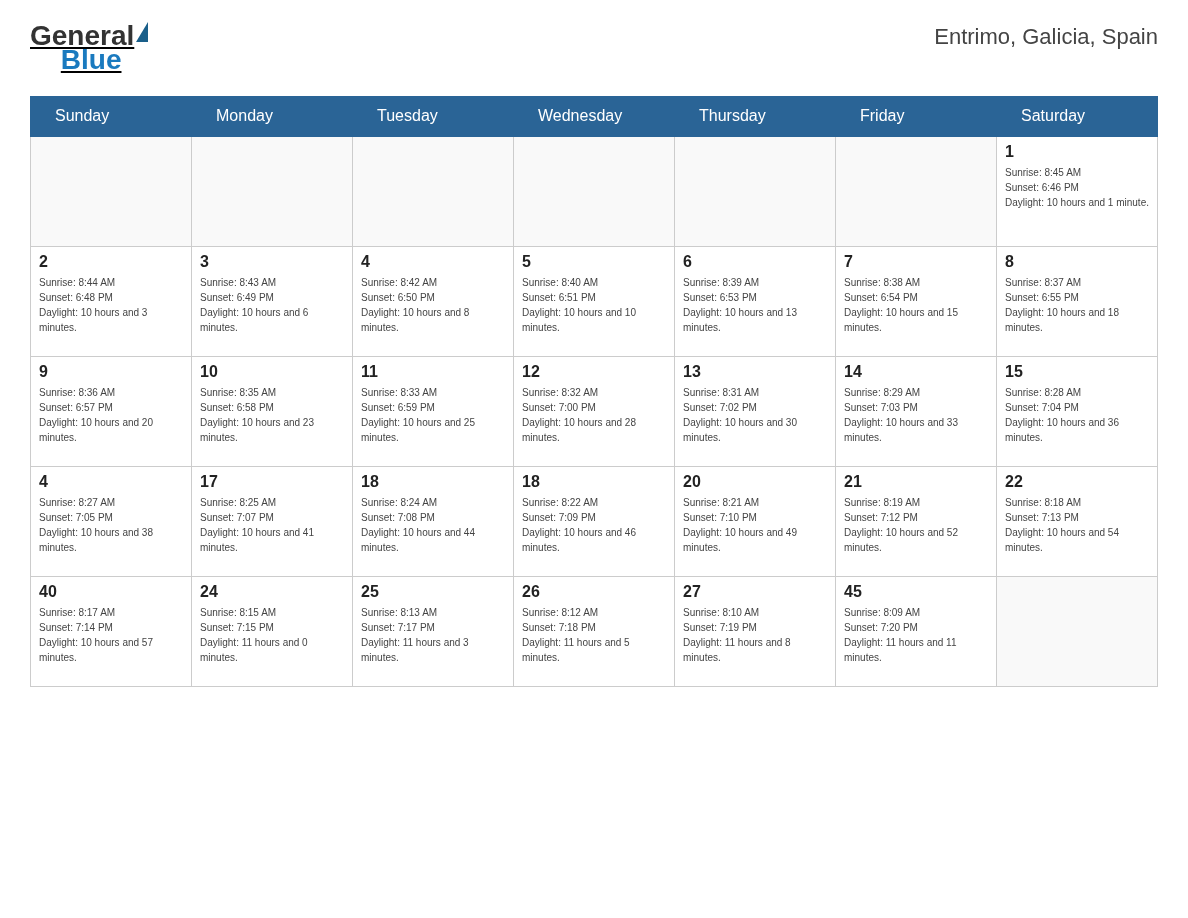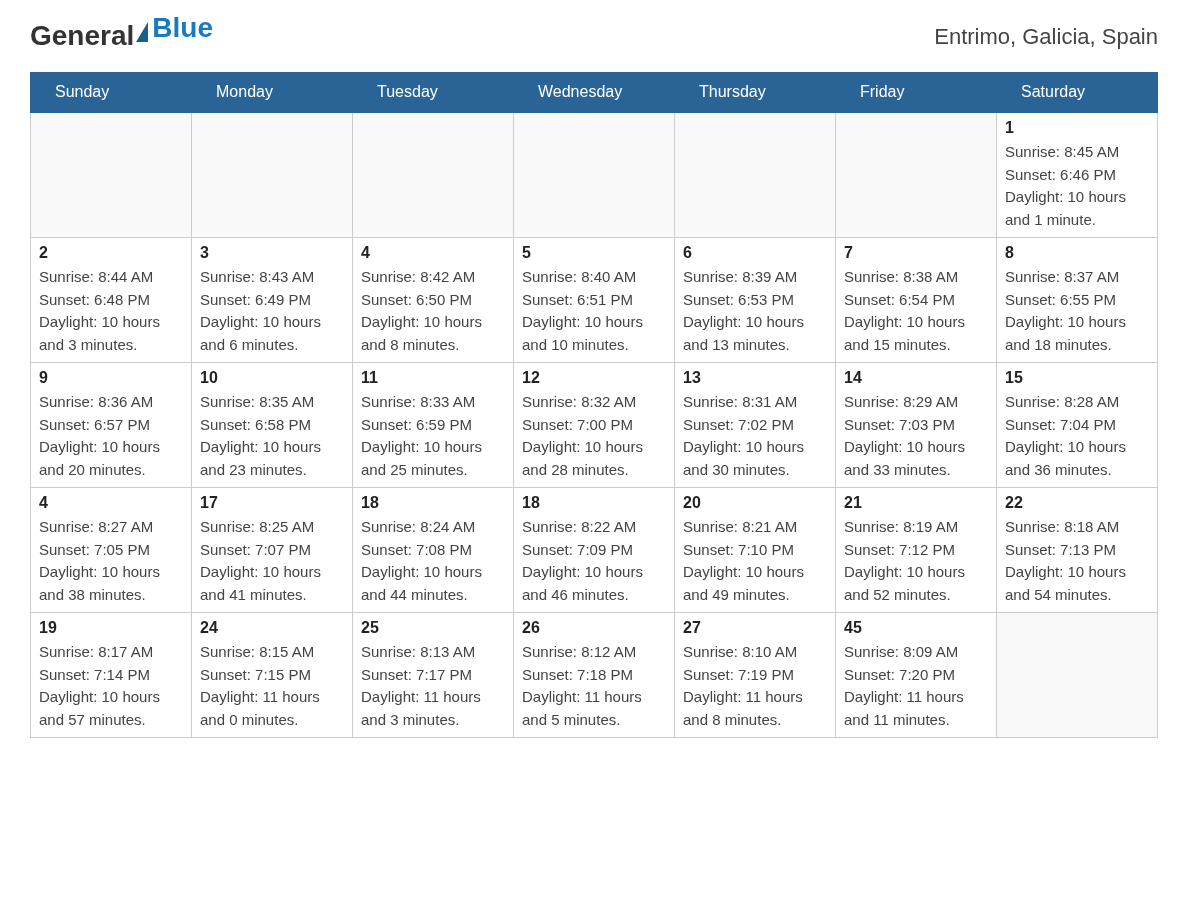--- a/index.html
+++ b/index.html
@@ -77,37 +77,37 @@
       color: #333;
       height: 110px;
     }
     .day-num {
       font-size: 16px;
       font-weight: bold;
       color: #222;
       margin-bottom: 4px;
     }
     .day-info {
-      font-size: 15px;
+      font-size: 10px;
       line-height: 1.5;
       color: #444;
     }
     tbody tr td.empty {
       background: #f9f9f9;
     }
     tbody tr:first-child td {
       border-top: 2px solid #2a6496;
     }
   </style>
 </head>
 <body>
 
 <div class="header">
   <div class="logo">
-    <div style="display:flex;flex-direction:row;align-items:flex-start;">
+    <div style="display:flex;flex-direction:column;align-items:center;text-decoration:underline;">
       <div style="display:flex;align-items:center;">
         <span class="logo-general">General</span>
         <span class="logo-triangle"></span>
       </div>
       <span class="logo-blue" style="margin-top:-8px;margin-left:4px;">Blue</span>
     </div>
   </div>
   <div class="title-block">
     <div class="location">Entrimo, Galicia, Spain</div>
   </div>
@@ -223,21 +223,21 @@
           <div class="day-num">21</div>
           <div class="day-info">Sunrise: 8:19 AM<br>Sunset: 7:12 PM<br>Daylight: 10 hours and 52 minutes.</div>
         </td>
         <td>
           <div class="day-num">22</div>
           <div class="day-info">Sunrise: 8:18 AM<br>Sunset: 7:13 PM<br>Daylight: 10 hours and 54 minutes.</div>
         </td>
       </tr>
       <tr>
         <td>
-          <div class="day-num">19</div>
+          <div class="day-num">40</div>
           <div class="day-info">Sunrise: 8:17 AM<br>Sunset: 7:14 PM<br>Daylight: 10 hours and 57 minutes.</div>
         </td>
         <td>
           <div class="day-num">24</div>
           <div class="day-info">Sunrise: 8:15 AM<br>Sunset: 7:15 PM<br>Daylight: 11 hours and 0 minutes.</div>
         </td>
         <td>
           <div class="day-num">25</div>
           <div class="day-info">Sunrise: 8:13 AM<br>Sunset: 7:17 PM<br>Daylight: 11 hours and 3 minutes.</div>
         </td>

